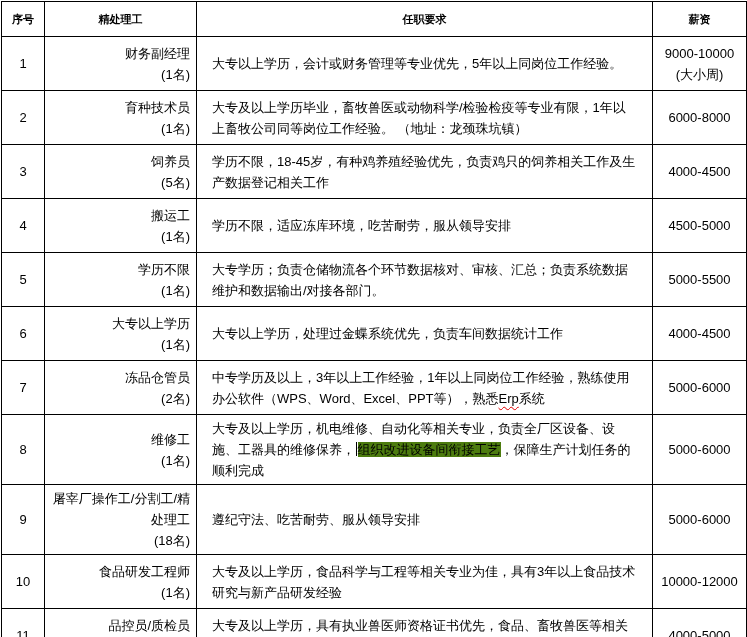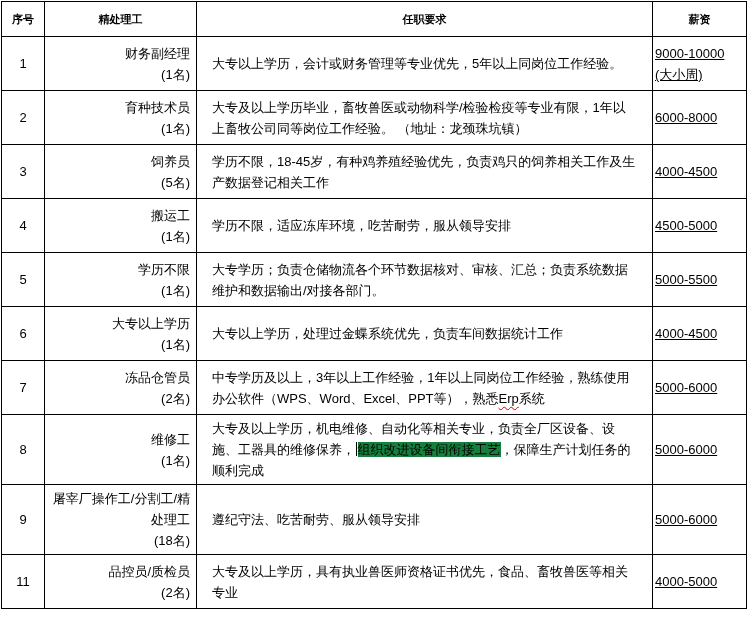--- a/index.html
+++ b/index.html
@@ -45,35 +45,34 @@
     text-align: right;
     line-height: 21px;
     padding: 3px 6px;
   }
   .c-req {
     text-align: left;
     line-height: 21px;
     padding: 3px 15px;
   }
   .c-sal {
-    text-align: left;
+    text-align: center;
     line-height: 21px;
     padding: 0 2px;
-    text-decoration: underline;
   }
   .caret {
     display: inline-block;
     width: 1.5px;
     height: 14px;
     background: #000000;
     vertical-align: -2px;
     margin: 0 0.5px;
   }
   .selected {
-    background: #15803d;
+    background: #4d7c0f;
   }
   .spell-error {
     text-decoration: underline wavy #e00000;
     text-decoration-thickness: 1px;
     text-underline-offset: 3px;
   }
 </style>
 </head>
 <body>
 
@@ -187,20 +186,31 @@
         <td class="c-title">
           <div>屠宰厂操作工/分割工/精处理工</div>
           <div>(18名)</div>
         </td>
         <td class="c-req"><span>遵纪守法、吃苦耐劳、服从领导安排</span></td>
         <td class="c-sal">
           <div>5000-6000</div>
         </td>
       </tr>
       <tr>
+        <td class="c-no">10</td>
+        <td class="c-title">
+          <div>食品研发工程师</div>
+          <div>(1名)</div>
+        </td>
+        <td class="c-req"><span>大专及以上学历，食品科学与工程等相关专业为佳，具有3年以上食品技术研究与新产品研发经验</span></td>
+        <td class="c-sal">
+          <div>10000-12000</div>
+        </td>
+      </tr>
+      <tr>
         <td class="c-no">11</td>
         <td class="c-title">
           <div>品控员/质检员</div>
           <div>(2名)</div>
         </td>
         <td class="c-req"><span>大专及以上学历，具有执业兽医师资格证书优先，食品、畜牧兽医等相关专业</span></td>
         <td class="c-sal">
           <div>4000-5000</div>
         </td>
       </tr>

